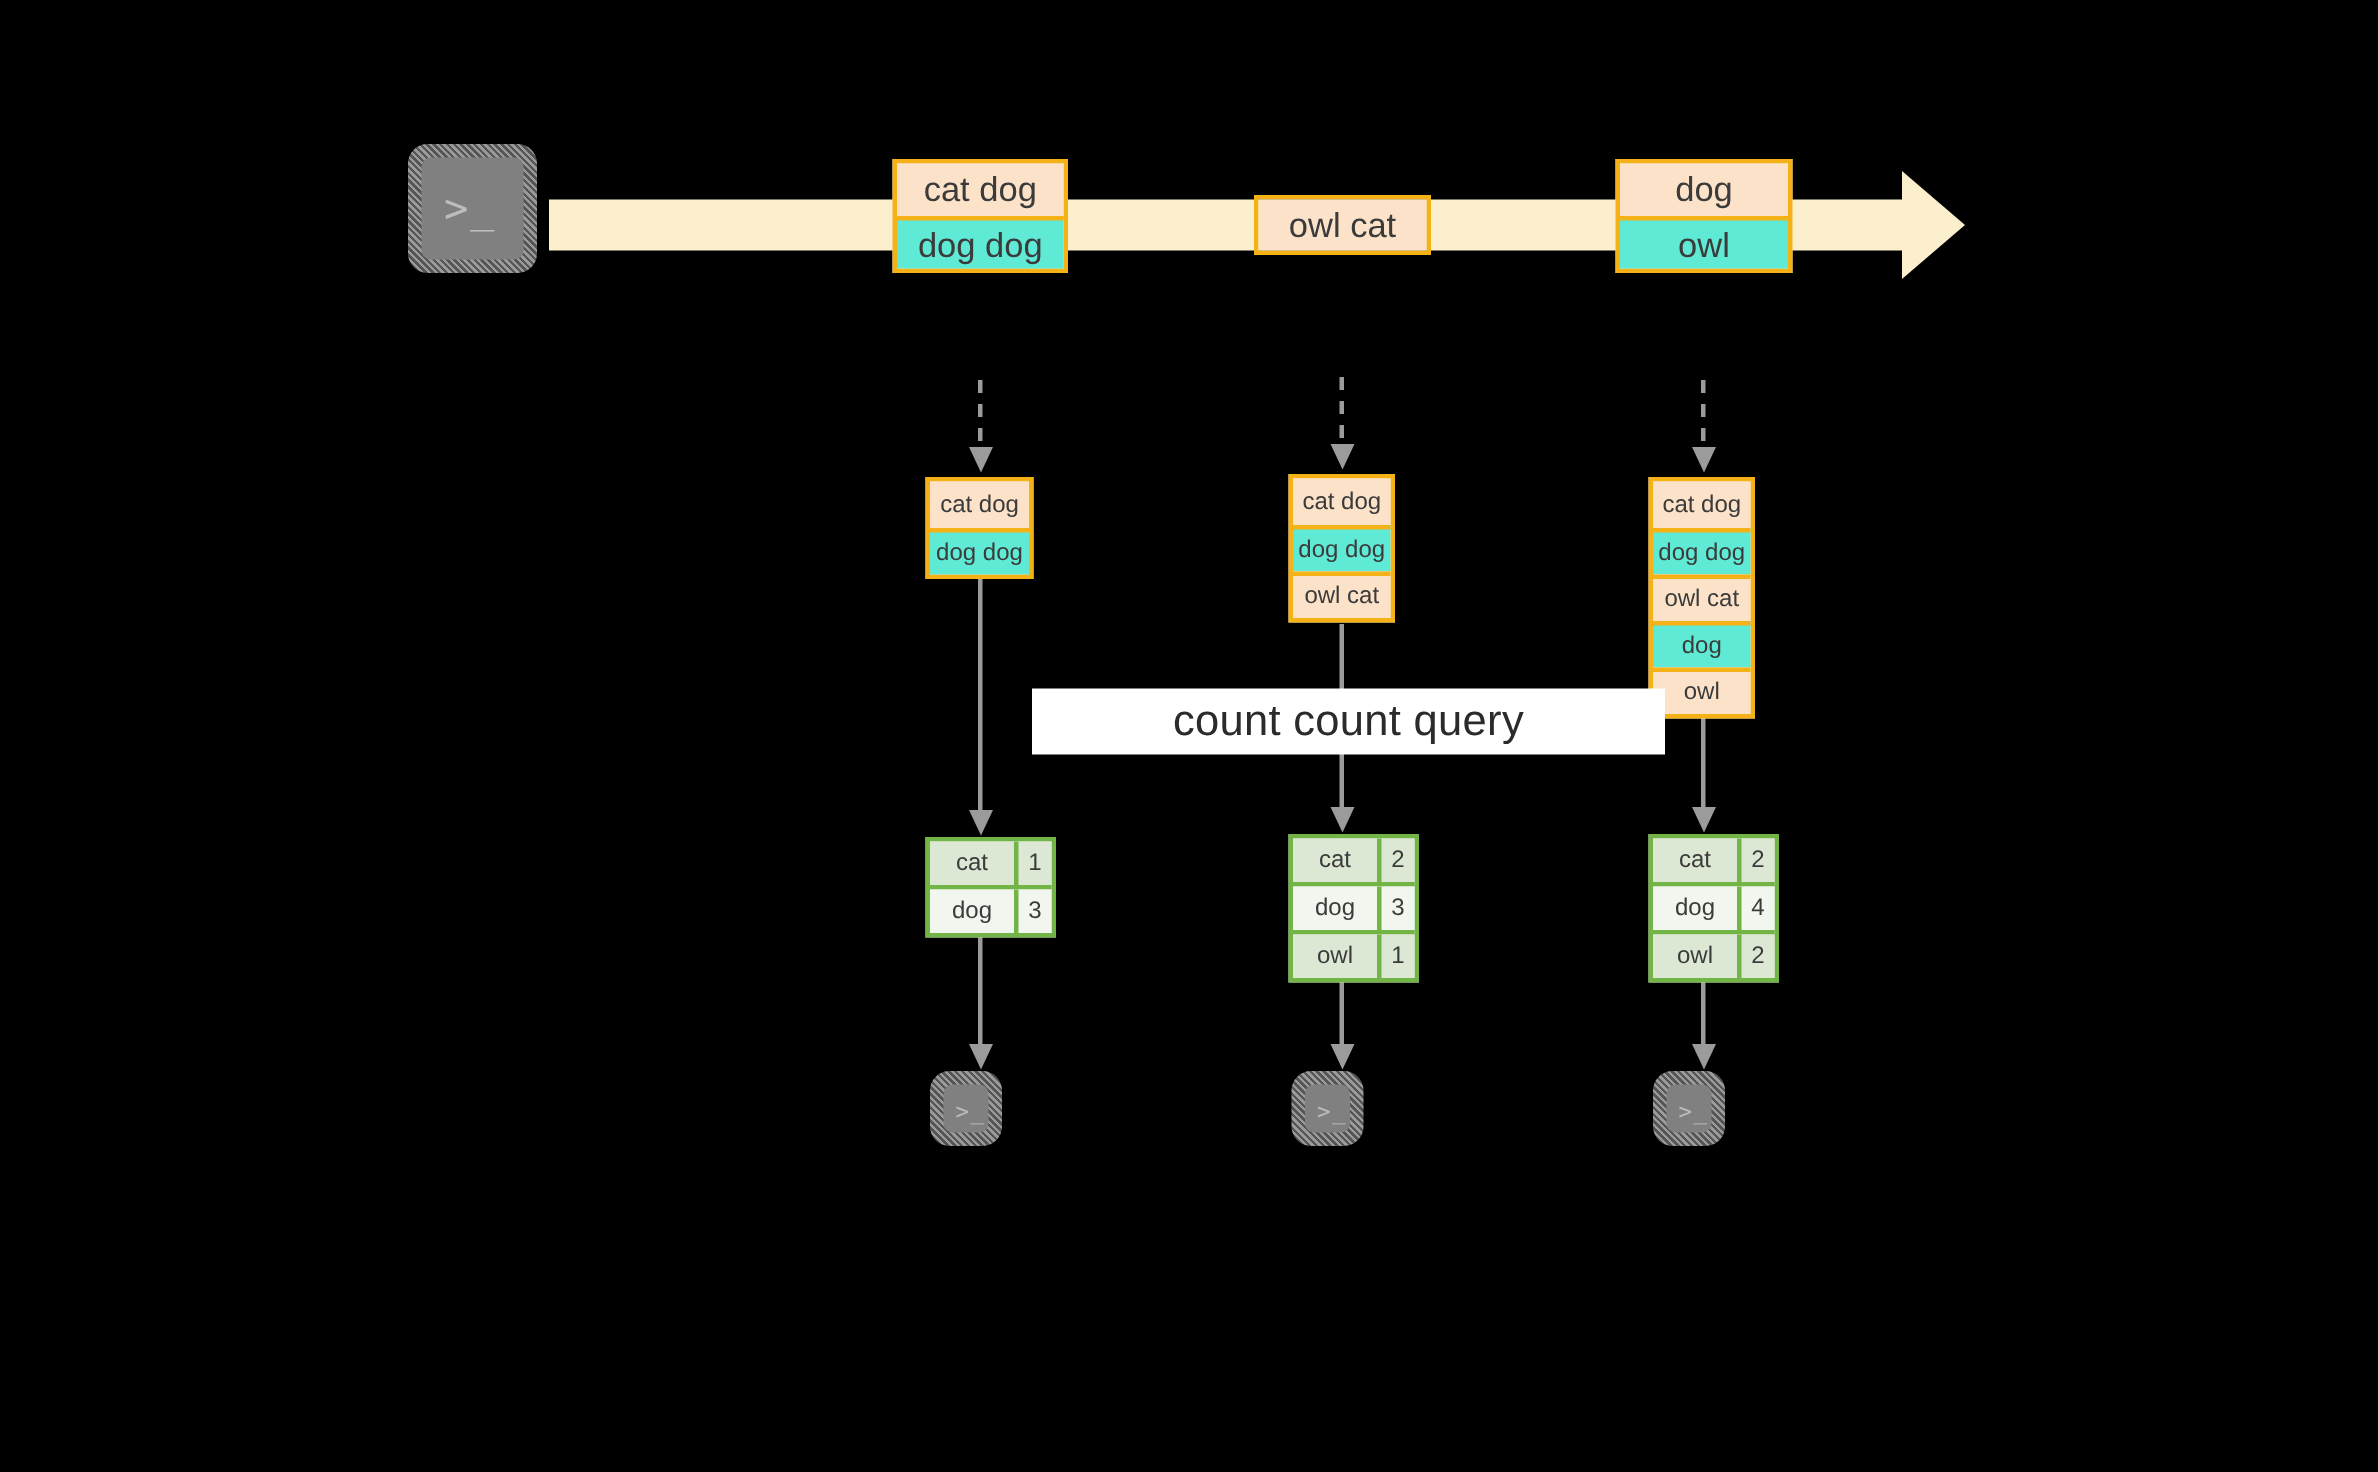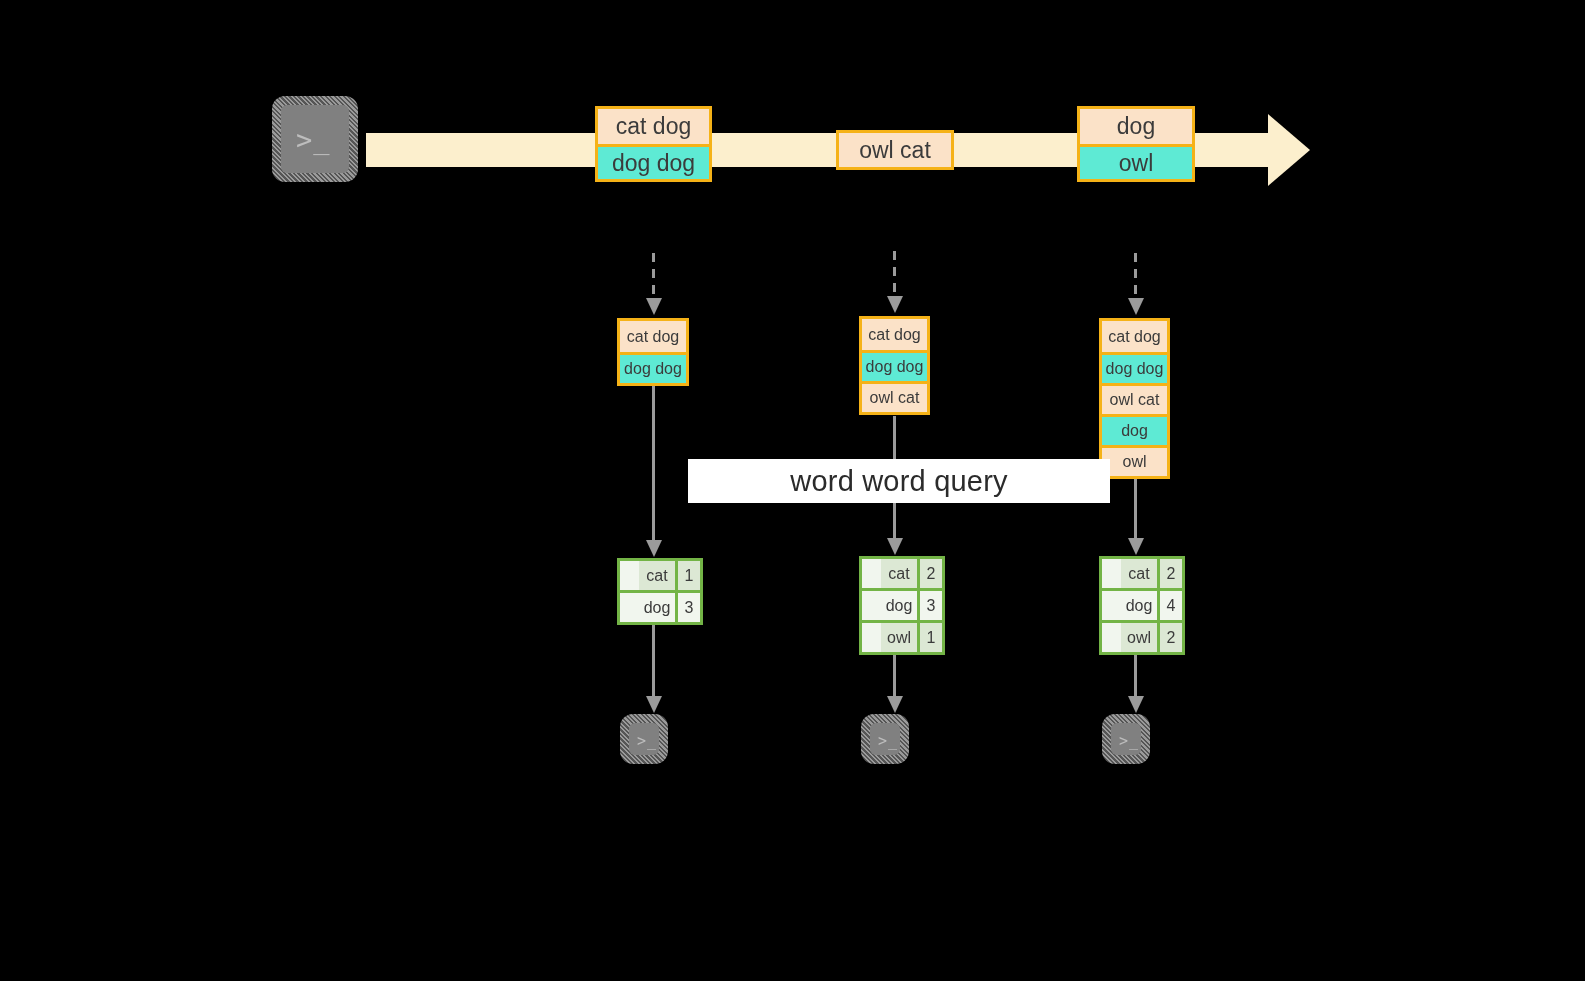--- a/index.html
+++ b/index.html
@@ -147,21 +147,21 @@
   .res-row.shade-b .res-cell { background: #f1f6ee; }
   .res-cell {
     box-sizing: border-box;
     height: 29px;
     display: flex;
     align-items: center;
     justify-content: center;
     font-size: 16px;
     color: #3b3b3b;
   }
-  .res-cell.word { width: 36px; margin-left: 19px; }
+  .res-cell.word { width: 56px; }
   .res-cell.count {
     width: 25px;
     border-left: 3px solid #73b446;
   }
   .res-table.r1 { left: 617px; top: 558px; }
   .res-table.r2 { left: 859px; top: 556px; }
   .res-table.r3 { left: 1099px; top: 556px; }
 
   
   .conn {
@@ -354,16 +354,16 @@
     <div class="head" style="top:46px;"></div>
   </div>
 
   <div class="terminal small" style="left:1102px; top:714px;">
     <div class="hatch"></div>
     <div class="face"></div>
     <div class="prompt">&gt;_</div>
   </div>
 
   <div class="query-label">
-    <span>word word query</span>
+    <span>count count query</span>
   </div>
 
 </div>
 
 </body></html>

